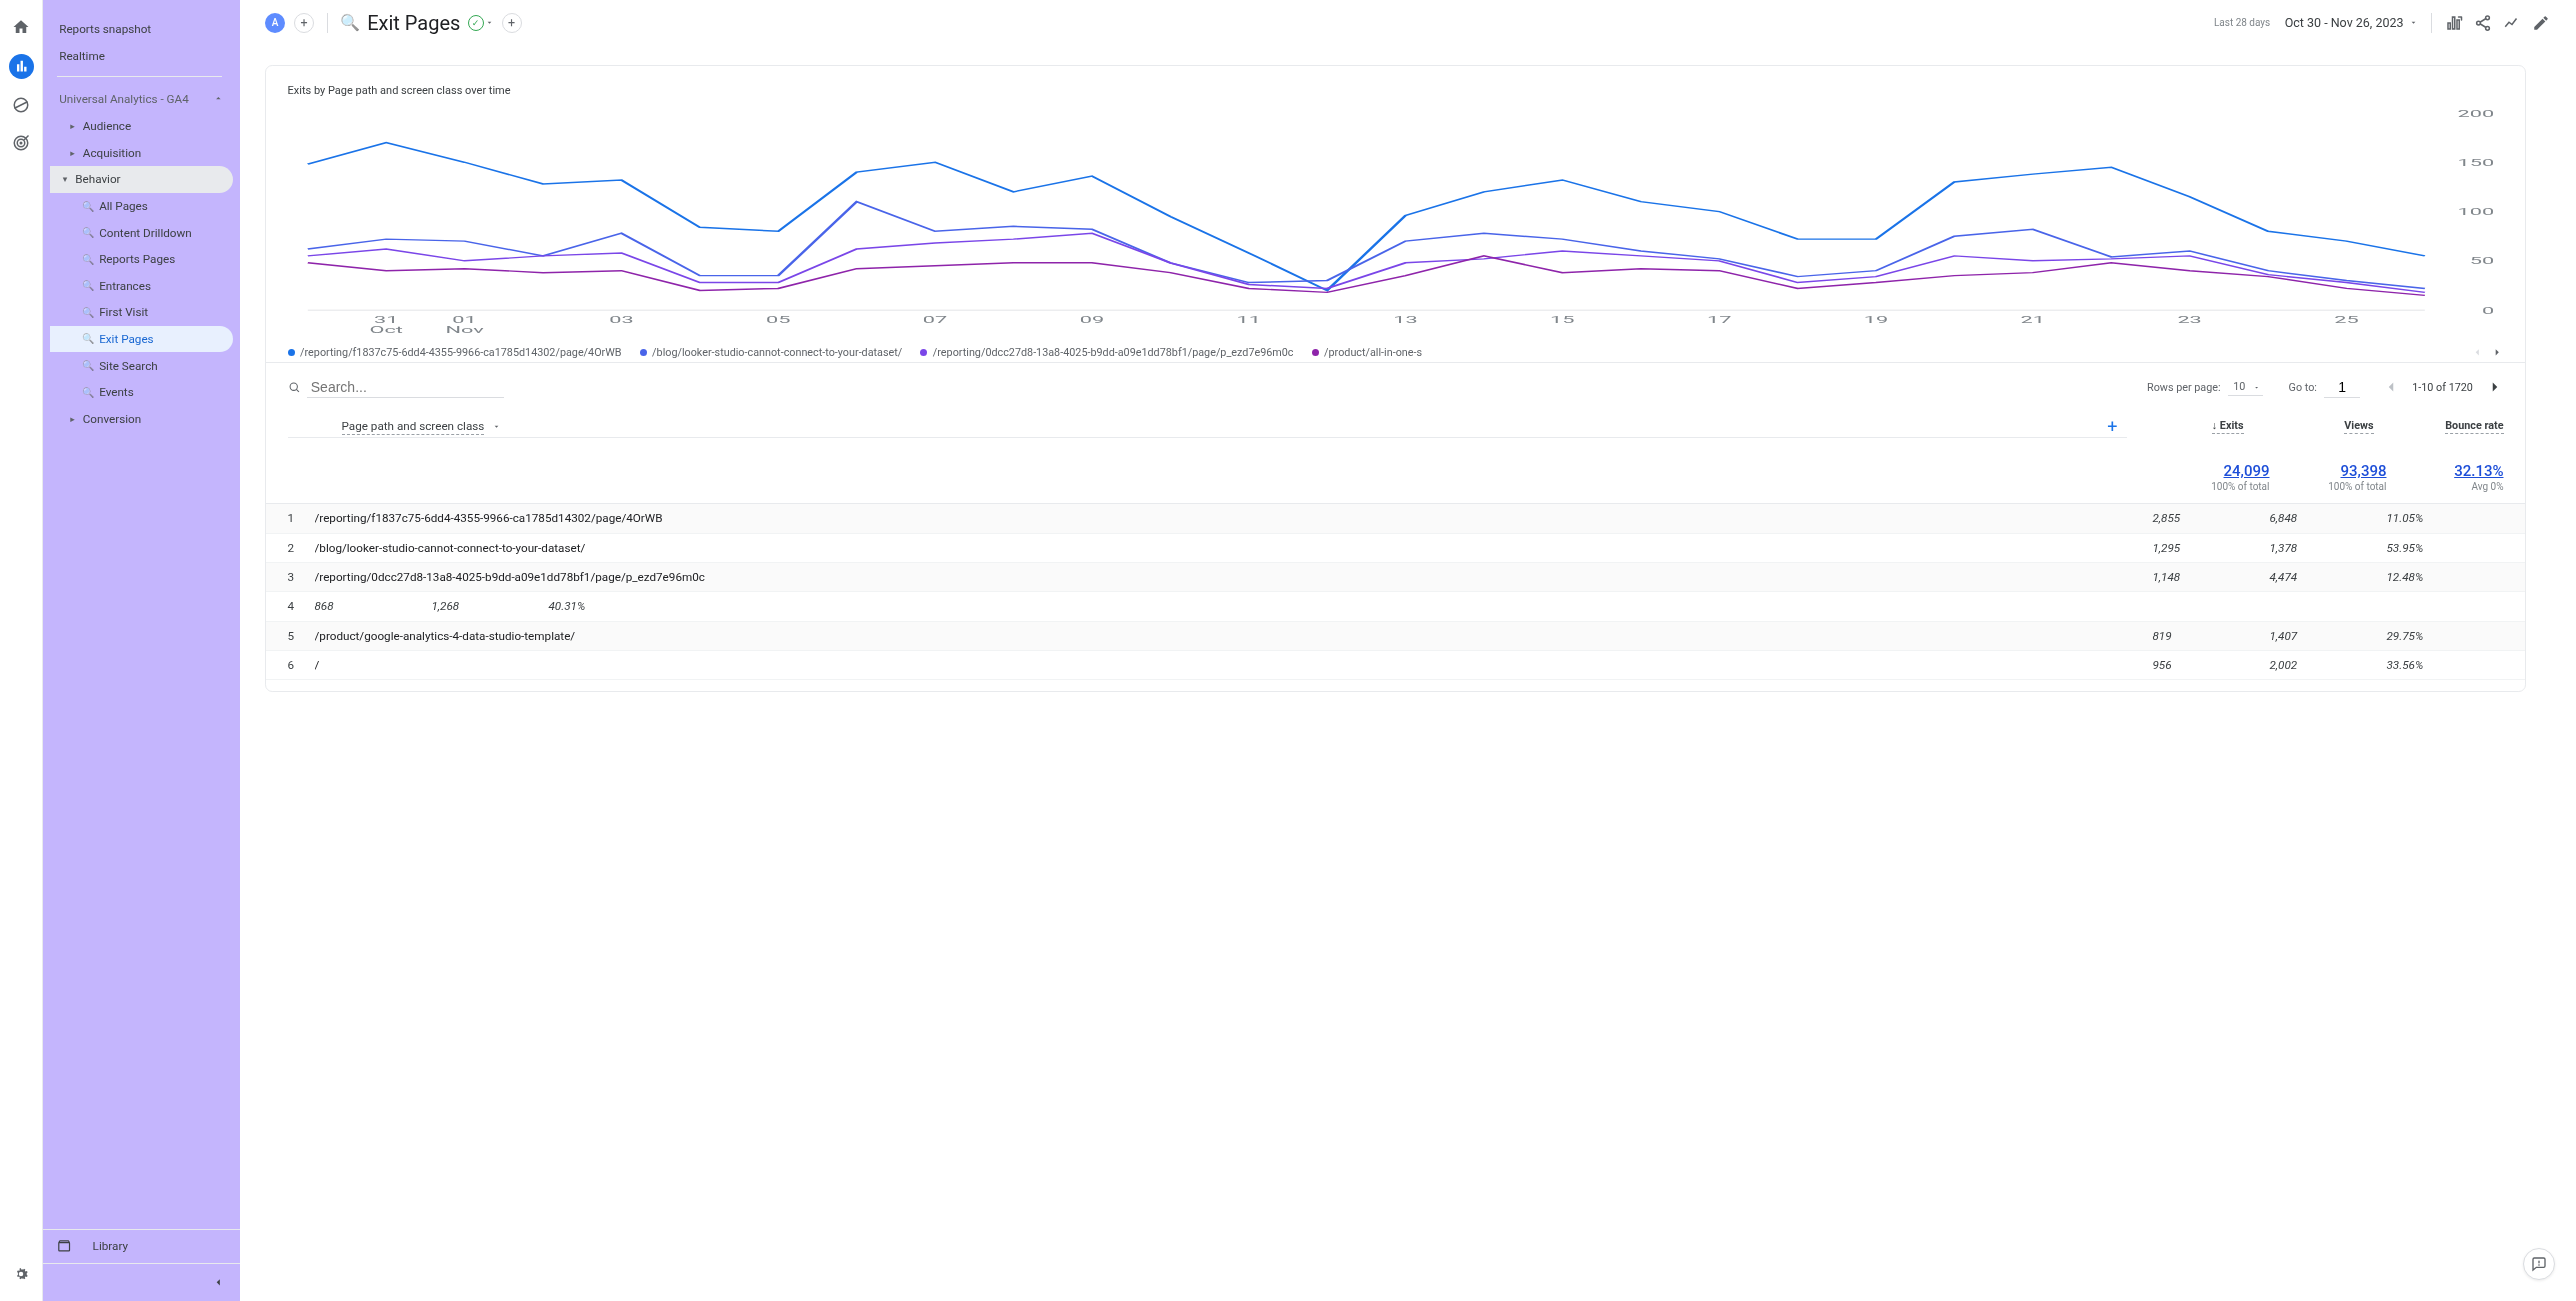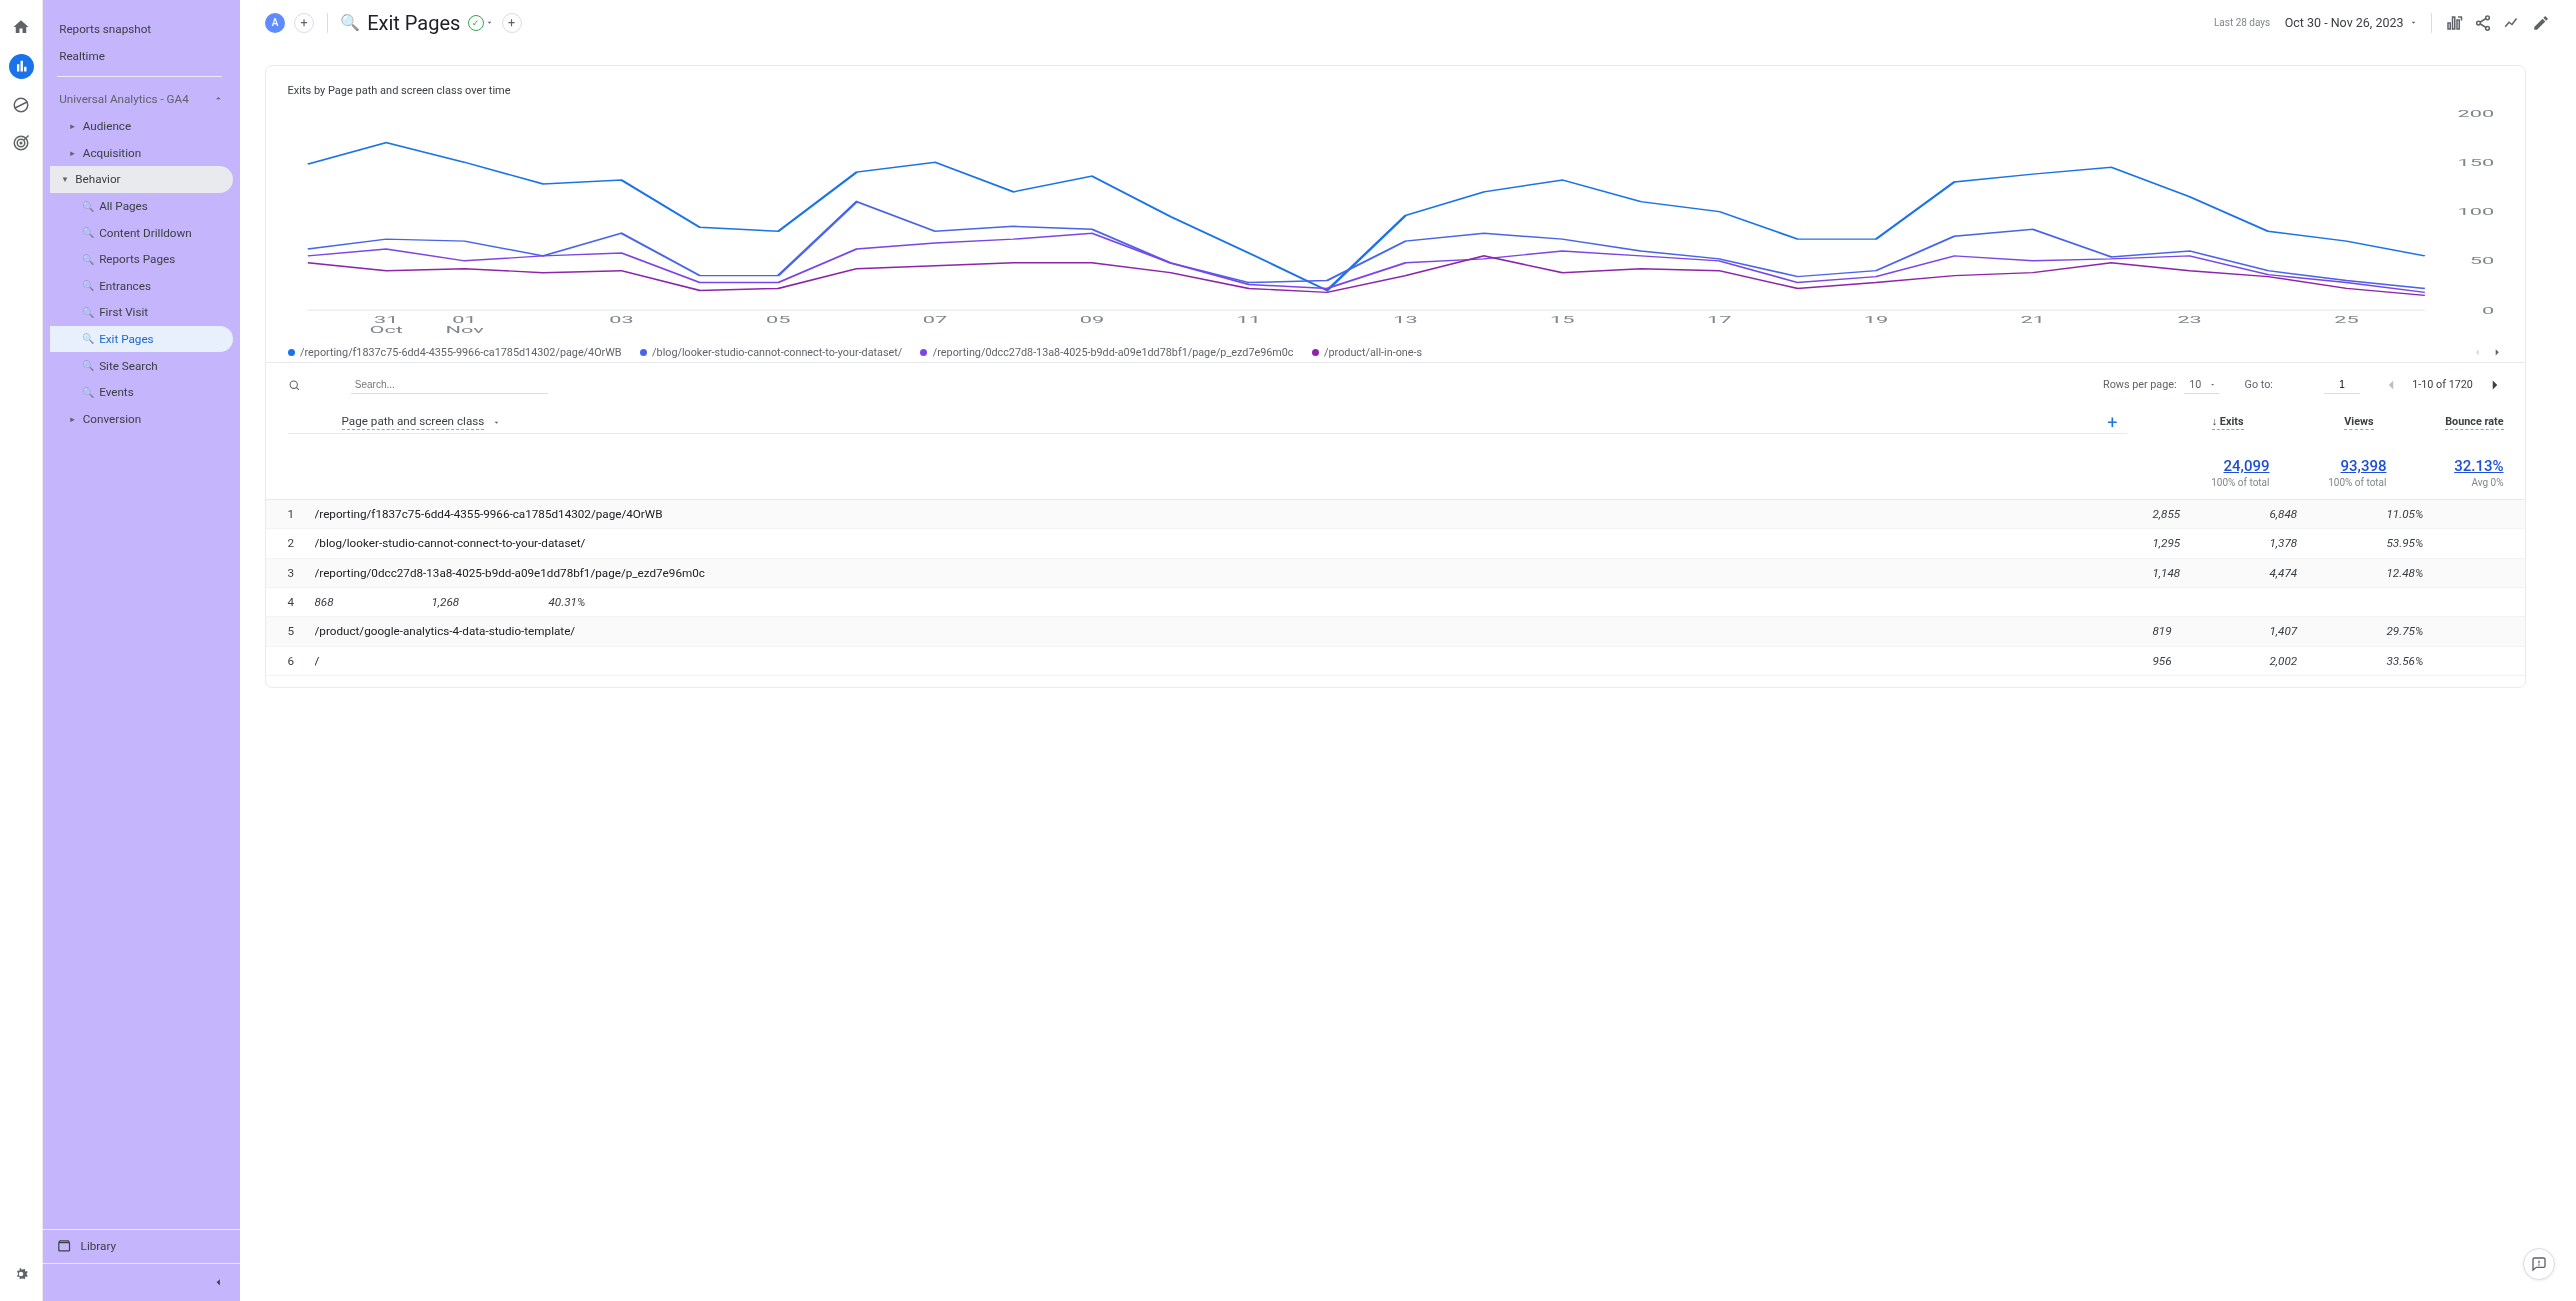--- a/index.html
+++ b/index.html
@@ -14,21 +14,21 @@
 .nav-link { padding: 6.3px 9px; font-size: 11.7px; color: #3c4043; cursor: pointer; border-radius: 0 18px 18px 0; }
 .nav-divider { border-top: 0.9px solid #e8eaed; margin: 7.2px 10.8px 7.2px 7.2px; }
 .nav-header { display: flex; align-items: center; justify-content: space-between; padding: 7.2px 9px; font-size: 11.7px; color: #5f6368; cursor: pointer; border-radius: 0 18px 18px 0; }
 .nav-item { display: flex; align-items: center; padding: 6.3px 9px 6.3px 12.5px; font-size: 11.7px; color: #3c4043; cursor: pointer; border-radius: 0 18px 18px 0; gap: 5.4px; }
 .nav-item.expanded { background: #e8eaed; font-weight: 400; }
 .nav-item.plain { padding-left: 20px; }
 .nav-subitem { display: flex; align-items: center; padding: 6.3px 9px 6.3px 32px; font-size: 11.7px; color: #3c4043; cursor: pointer; border-radius: 0 18px 18px 0; gap: 4.5px; }
 .nav-subitem.active { background: #e8f0fe; color: #1967d2; }
 .chev { font-size: 9px; color: #5f6368; width: 7.2px; display: inline-block; }
 .mag { font-size: 10px; opacity: 0.6; }
-.library { padding: 9px 14.3px; display: flex; align-items: center; gap: 9px; color: #3c4043; cursor: pointer; margin-top: auto; border-top: 0.9px solid #e8eaed; border-bottom: 0.9px solid #e8eaed; }
+.library { padding: 9px 14.3px; display: flex; align-items: center; gap: 21px; color: #3c4043; cursor: pointer; margin-top: auto; border-top: 0.9px solid #e8eaed; border-bottom: 0.9px solid #e8eaed; }
 .collapse { display: flex; justify-content: flex-end; padding: 12.5px 16px; }
 .main { flex: 1; display: flex; flex-direction: column; background: #fff; min-width: 0; }
 .header { display: flex; align-items: center; padding: 10.8px 25px; gap: 9px; border-bottom: 0.9px solid transparent; }
 .chip { width: 20px; height: 20px; border-radius: 50%; background: #5e8cff; color: #fff; font-size: 10px; font-weight: 500; display: flex; align-items: center; justify-content: center; }
 .plus-btn { width: 20px; height: 20px; border: 0.9px solid #dadce0; border-radius: 50%; display: flex; align-items: center; justify-content: center; color: #5f6368; cursor: pointer; font-size: 12.5px; }
 .vdiv { width: 0.9px; height: 20px; background: #dadce0; margin: 0 3.6px; }
 .title { font-size: 20px; color: #202124; display: flex; align-items: center; gap: 7.2px; }
 .title .mag-lg { font-size: 16px; opacity: 0.65; }
 .verify { display:flex; align-items:center; gap:1.8px; }
 .check-badge { width: 16px; height: 16px; border: 1.3px solid #34a853; border-radius: 50%; display: flex; align-items: center; justify-content: center; color: #34a853; font-size: 9px; }
@@ -39,21 +39,21 @@
 .content { flex: 1; padding: 18px 50px 0 25px; overflow: auto; }
 .card { border: 0.9px solid #e8eaed; border-radius: 7.2px; background: #fff; padding: 18px 0 10.8px 0; }
 .card-title { font-size: 11px; color: #3c4043; padding: 0 21.5px 7.2px 21.5px; }
 .chart-wrap { padding: 0 21.5px; }
 .chart { width: 100%; height: 233px; }
 .legend { display: flex; gap: 18px; padding: 9px 21.5px 3.6px 21.5px; font-size: 10.8px; color: #5f6368; align-items: center; overflow: hidden; }
 .legend-item { display: flex; align-items: center; gap: 5.4px; white-space: nowrap; }
 .dot { width: 7.2px; height: 7.2px; border-radius: 50%; }
 .legend-nav { margin-left: auto; display: flex; gap: 7.2px; color: #80868b; }
 .table-controls { display: flex; align-items: center; padding: 12.5px 21.5px 9px 21.5px; gap: 7.2px; border-top: 0.9px solid #e8eaed; font-size: 10.8px; color: #5f6368; }
-.table-controls input { border: none; border-bottom: 0.9px solid #dadce0; padding: 2.7px 3.6px; font-size: 10px; outline: none; width: 36px; text-align: center; margin-left: 44px; }
+.table-controls input { border: none; border-bottom: 0.9px solid #dadce0; padding: 2.7px 3.6px; font-size: 14px; outline: none; width: 36px; text-align: center; }
 .search-input { width: 197px !important; text-align: left !important; }
 .tc-spacer { flex: 1; }
 .dim-header { display: flex; padding: 9px 21.5px; align-items: center; font-size: 11.7px; }
 .dim-left { flex: 1; display: flex; align-items: center; gap: 7.2px; padding-left: 54px; border-bottom: 0.9px solid #e8eaed;}
 .dim-left-label { color: #3c4043; border-bottom: 0.9px dashed #9aa0a6; padding-bottom: 0.9px; }
 .plus-blue { color: #1a73e8; font-size: 18px; cursor: pointer; margin-left: auto; margin-right: 9px;}
 .metrics-header { display: flex; gap: 13px; font-weight: bold; }
 .metric-col { width: 117px; text-align: right; padding-bottom: 3.6px; }
 .metric-name { font-size: 10.8px; color: #3c4043; border-bottom: 0.9px dashed #9aa0a6; padding-bottom: 0.9px;}
 .totals-row { display: flex; padding: 14.3px 21.5px 10.8px 21.5px; border-bottom: 0.9px solid #e8eaed; }

